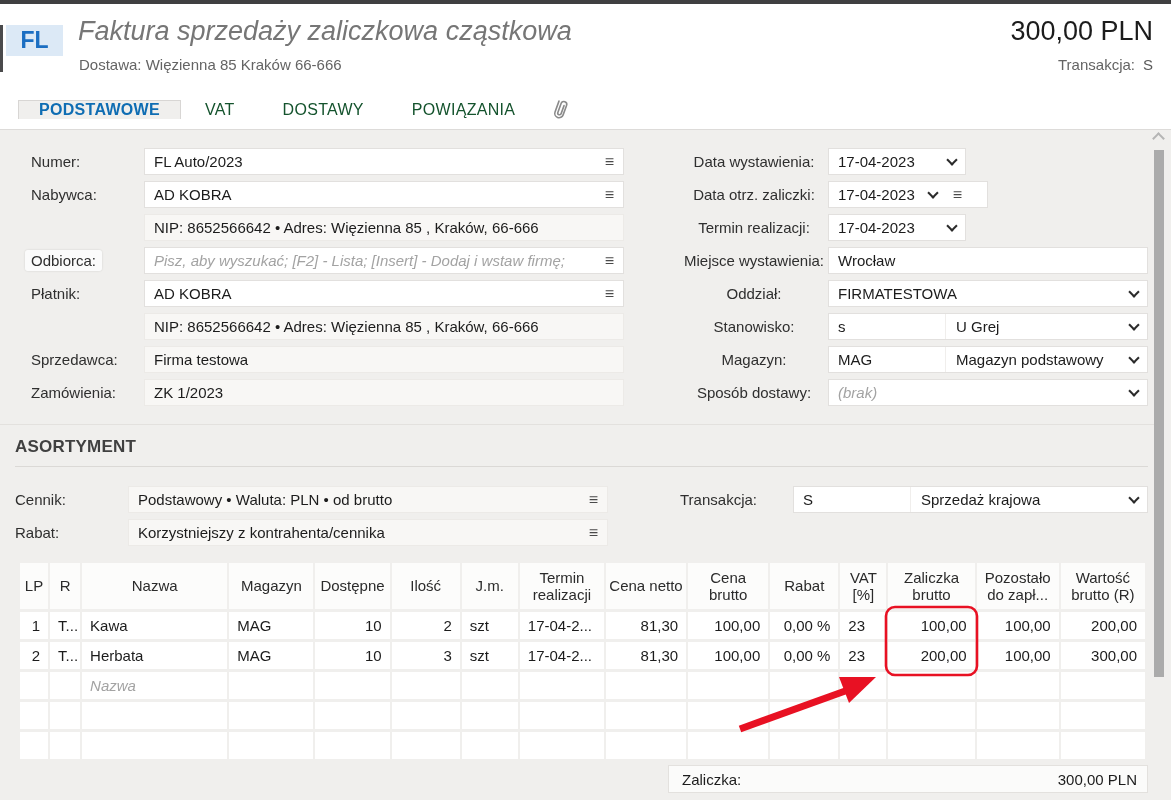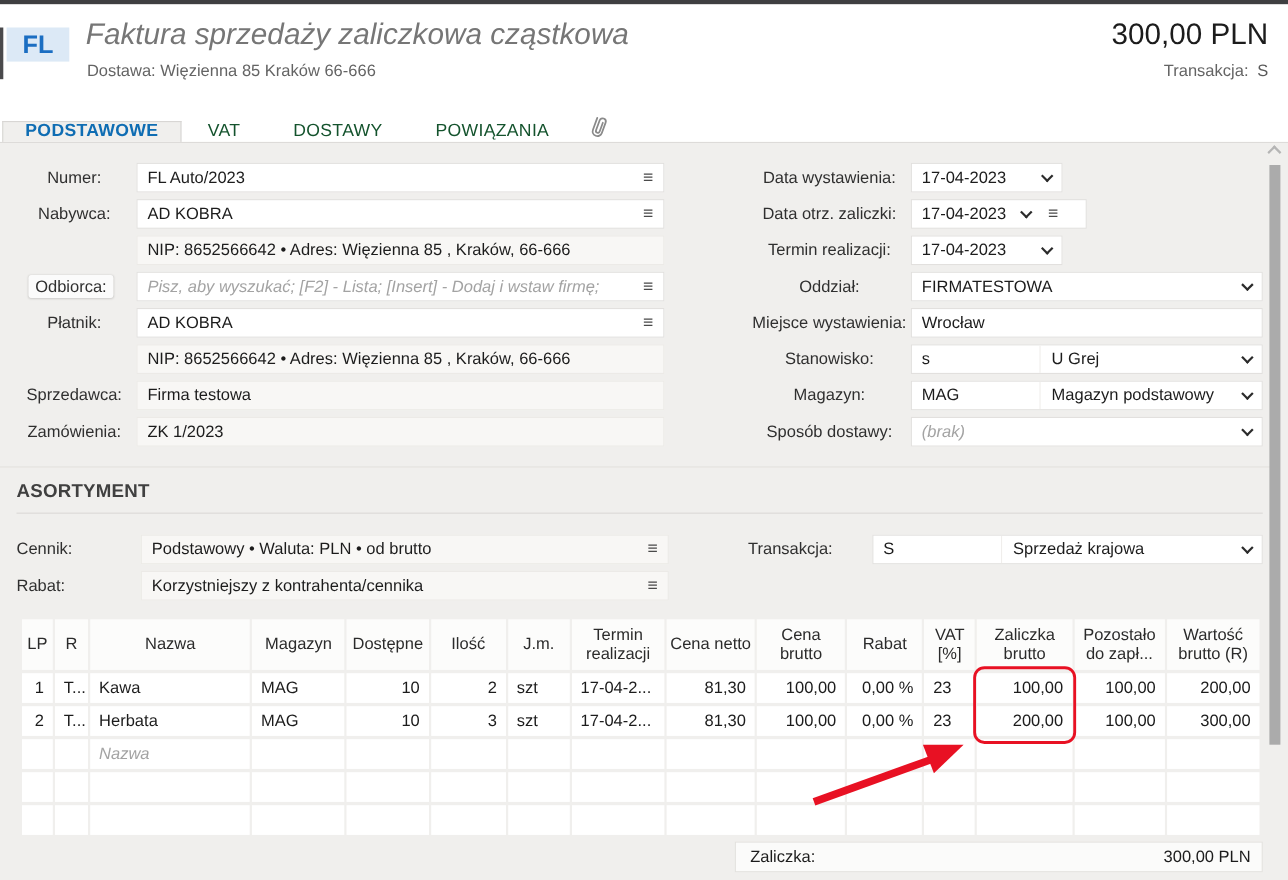--- a/index.html
+++ b/index.html
@@ -24,34 +24,34 @@
   .title { position: absolute; left: 78px; top: 12px; font-size: 27px; font-style: italic; color: #767676; white-space: nowrap; }
   .subtitle { position: absolute; left: 79px; top: 52px; font-size: 15px; color: #646464; white-space: nowrap; }
   .amount { position: absolute; right: 18px; top: 12px; font-size: 27px; color: #1c1c1c; }
   .trans-line { position: absolute; right: 18px; top: 52px; font-size: 15px; color: #646464; }
   .trans-line .tv { color: #5a5a5a; margin-left: 8px; }
 
   
   .tabbar {
     position: absolute; top: 90px; left: 0; width: 1171px; height: 40px;
     background: #ffffff; border-bottom: 1px solid #dddbd9;
-    display: flex; align-items: flex-end; padding-left: 2px;
+    display: flex; align-items: center; padding-left: 18px;
   }
   .tab {
     display: flex; align-items: center; padding: 0 24px;
     font-size: 16px; color: #14532d; letter-spacing: 0.3px; cursor: default;
   }
   .tab.active {
     background: #f0efed; color: #0f6db3; font-weight: bold;
     border: 1px solid #d8d6d4; border-bottom: none; padding: 0 20px;
   }
   .tab-clip { display: flex; align-items: center; padding: 0 10px; }
 
   
-  .col-left  { position: absolute; left: 11px;  top: 148px; width: 593px; text-align: center; }
+  .col-left  { position: absolute; left: 31px;  top: 148px; width: 593px; }
   .col-right { position: absolute; left: 680px; top: 148px; width: 468px; }
   .frow { display: flex; align-items: center; height: 27px; margin-bottom: 6px; }
   .flabel { width: 113px; flex: 0 0 113px; font-size: 15px; color: #2f2f2f; }
   .col-right .flabel { width: 148px; flex: 0 0 148px; text-align: center; }
   .label-box { background: #fbfbfb; border-radius: 3px; box-shadow: 0 0 2px rgba(0,0,0,0.15); padding: 2px 6px; margin-left: -6px; }
   .input {
     flex: 1; height: 27px; background: #ffffff; border: 1px solid #e2e0de;
     display: flex; align-items: center; padding: 0 9px; font-size: 15px; color: #1c1c1c;
     overflow: hidden; white-space: nowrap;
   }
@@ -215,30 +215,30 @@
       </div>
     </div>
     <div class="frow">
       <span class="flabel">Termin realizacji:</span>
       <div class="input w-date">
         <span>17-04-2023</span>
         <span class="chev"></span>
       </div>
     </div>
     <div class="frow">
+      <span class="flabel">Miejsce wystawienia:</span>
+      <div class="input">
+        <span>Wrocław</span>
+      </div>
+    </div>
+    <div class="frow">
       <span class="flabel">Oddział:</span>
       <div class="input">
         <span>FIRMATESTOWA</span>
         <span class="chev"></span>
-      </div>
-    </div>
-    <div class="frow">
-      <span class="flabel">Miejsce wystawienia:</span>
-      <div class="input">
-        <span>Wrocław</span>
       </div>
     </div>
     <div class="frow">
       <span class="flabel">Stanowisko:</span>
       <div class="input">
         <span class="code-part">s</span>
         <span class="name-part">U Grej</span>
         <span class="chev"></span>
       </div>
     </div>

